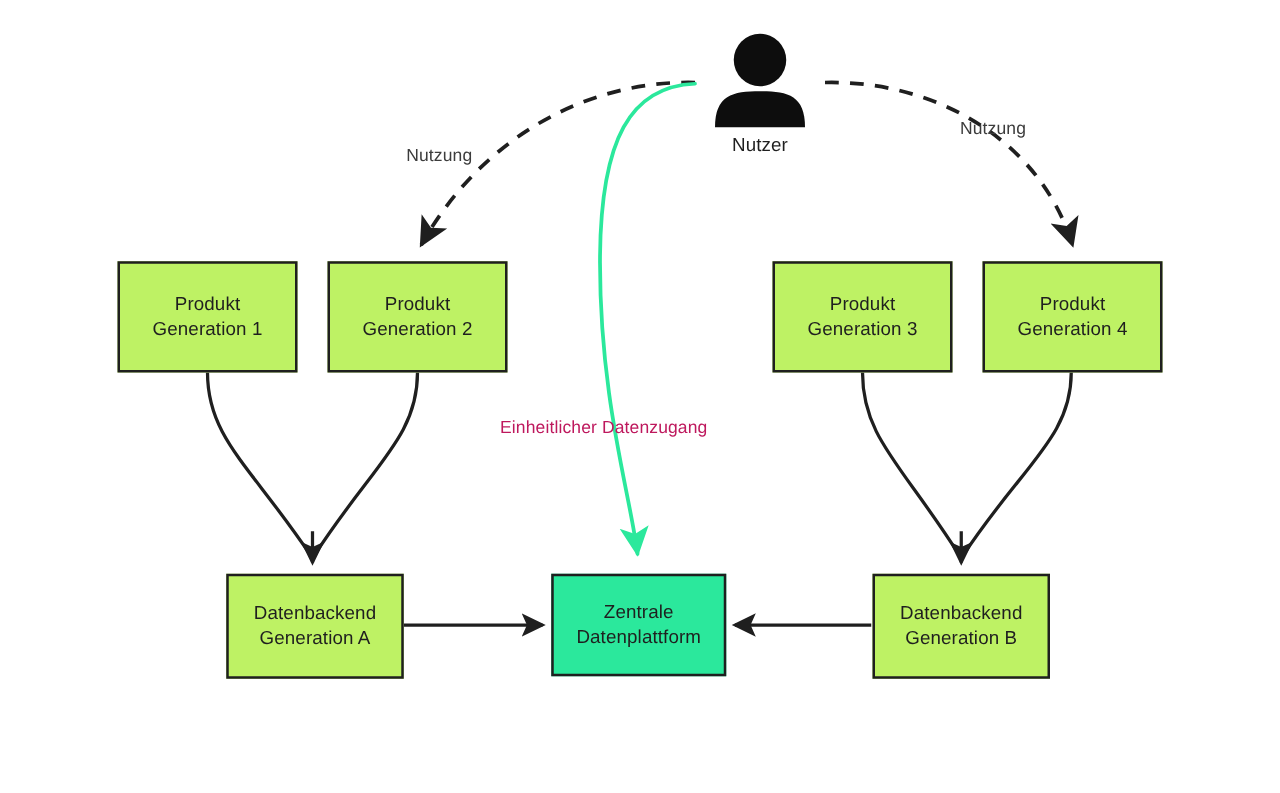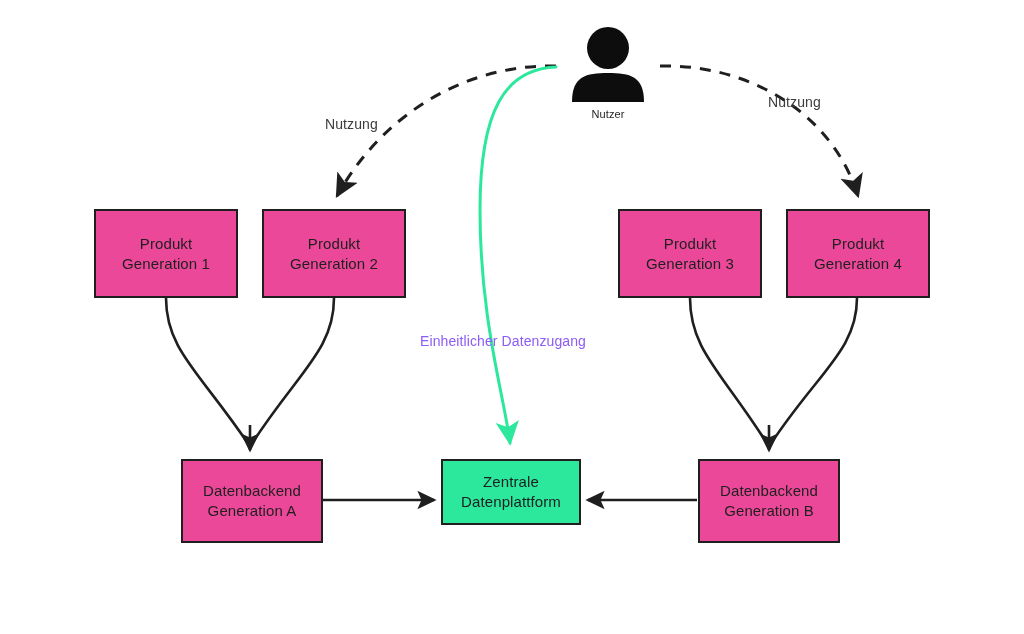--- a/index.html
+++ b/index.html
@@ -25,21 +25,21 @@
     position: absolute;
     left: 0;
     top: 0;
     width: 1024px;
     height: 634px;
   }
   .node-box {
     position: absolute;
     box-sizing: border-box;
     border: 2.5px solid #1f1f1f;
-    background: #ec4899;
+    background: #bef264;
     display: flex;
     align-items: center;
     justify-content: center;
     text-align: center;
     line-height: 1.32;
     font-size: 15px;
     color: #1f1f1f;
     letter-spacing: 0.1px;
   }
   .node-box.accent {
@@ -50,31 +50,30 @@
     display: block;
   }
   .edge-label {
     position: absolute;
     font-size: 14px;
     color: #3c3c3c;
     white-space: nowrap;
     letter-spacing: 0.1px;
   }
   .edge-label.accent-label {
-    color: #8b5cf6;
-    margin-left: 20px;
+    color: #be185d;
   }
   .actor {
     position: absolute;
     display: flex;
     flex-direction: column;
     align-items: center;
   }
   .actor-caption {
-    font-size: 11px;
+    font-size: 15px;
     color: #1f1f1f;
     margin-top: 6px;
     letter-spacing: 0.1px;
   }
 </style>
 </head>
 <body>
 
 <div id="canvas">
 
@@ -146,21 +145,21 @@
   <div class="node-box" style="left:786px; top:209px; width:144px; height:89px;">
     <span class="node-label">Produkt
 Generation 4</span>
   </div>
 
   <div class="node-box" style="left:181px; top:459px; width:142px; height:84px;">
     <span class="node-label">Datenbackend
 Generation A</span>
   </div>
 
-  <div class="node-box accent" style="left:441px; top:459px; width:140px; height:66px;">
+  <div class="node-box accent" style="left:441px; top:459px; width:140px; height:82px;">
     <span class="node-label">Zentrale
 Datenplattform</span>
   </div>
 
   <div class="node-box" style="left:698px; top:459px; width:142px; height:84px;">
     <span class="node-label">Datenbackend
 Generation B</span>
   </div>
 
 </div>

